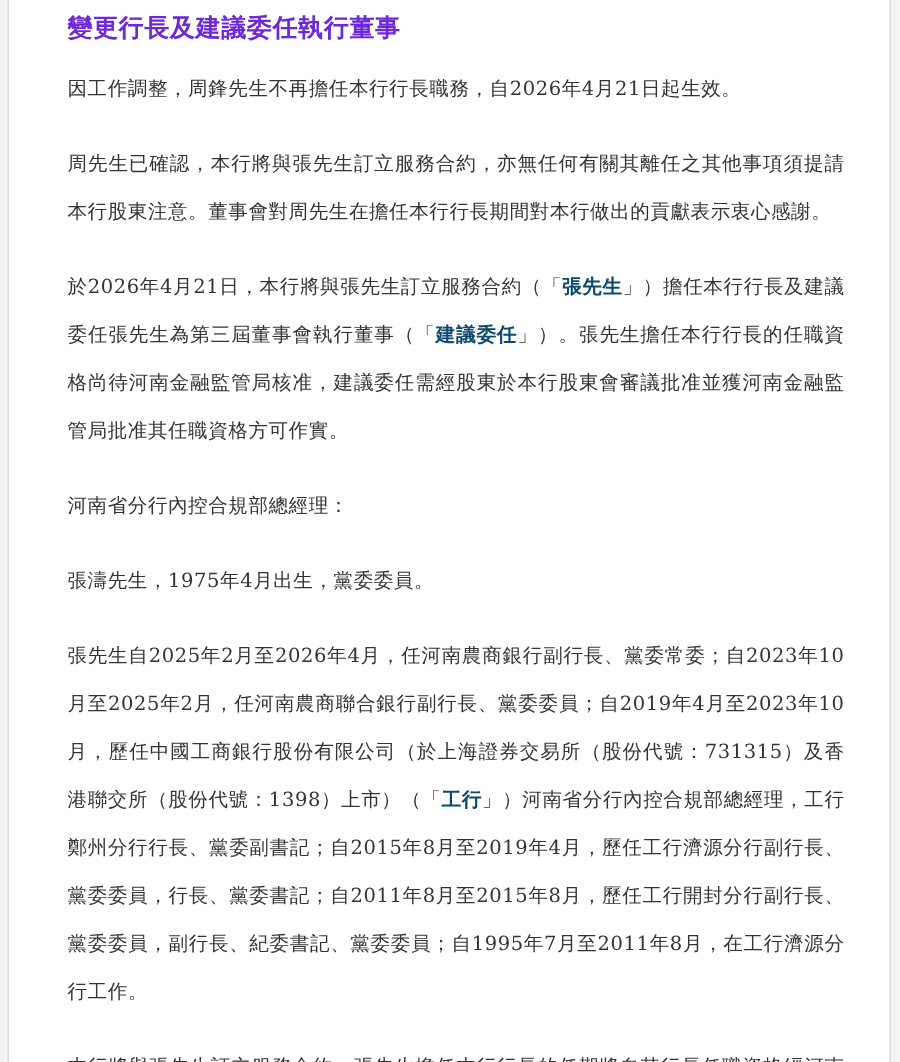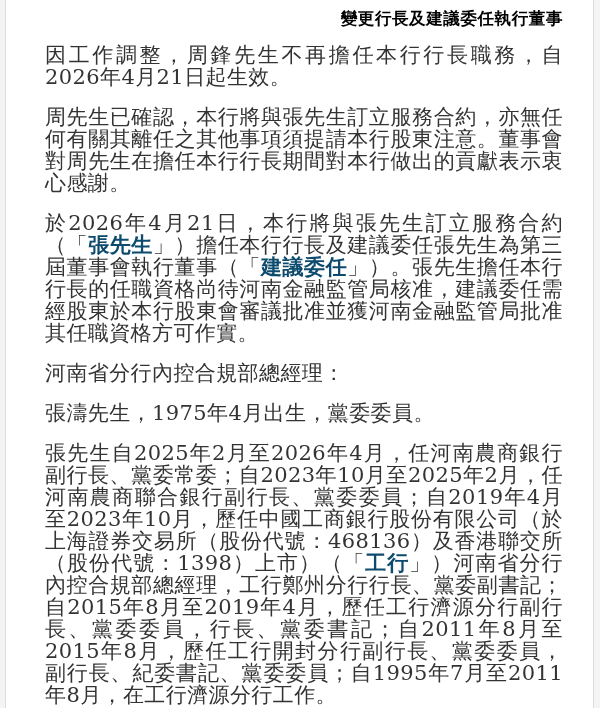--- a/index.html
+++ b/index.html
@@ -17,24 +17,24 @@
     .frame-right {
       position: absolute; right: 0; top: 0; width: 6px; height: 708px;
       border-left: 1px solid #dcdcdc; background: #f4f4f4;
     }
     .doc {
       position: absolute; left: 45px; top: 8px; width: 518px;
     }
     .title {
       font-family: "DejaVu Sans", "Liberation Sans", sans-serif;
       font-weight: bold; font-size: 16.5px; letter-spacing: 0.6px;
-      line-height: 22px; margin: 0 0 14px 0; color: #000000; text-align: right;
+      line-height: 22px; margin: 0 0 14px 0; color: #6d28d9;
     }
     .para {
-      font-size: 21px; line-height: 22px; margin: 0 0 18px 0;
+      font-size: 13px; line-height: 32px; margin: 0 0 18px 0;
       text-align: justify; text-justify: inter-character;
       letter-spacing: 0.4px; color: #333;
     }
     .bold {
       font-family: "DejaVu Sans", "Liberation Sans", sans-serif;
       font-weight: bold; color: #0c4a6e;
     }
   </style>
 </head>
 <body>
@@ -48,17 +48,17 @@
   <p class="para">因工作調整，周鋒先生不再擔任本行行長職務，自2026年4月21日起生效。</p>
 
   <p class="para">周先生已確認，本行將與張先生訂立服務合約，亦無任何有關其離任之其他事項須提請本行股東注意。董事會對周先生在擔任本行行長期間對本行做出的貢獻表示衷心感謝。</p>
 
   <p class="para"><span>於2026年4月21日，本行將與張先生訂立服務合約（「</span><span class="bold">張先生</span><span>」）擔任本行行長及建議委任張先生為第三屆董事會執行董事（「</span><span class="bold">建議委任</span><span>」）。張先生擔任本行行長的任職資格尚待河南金融監管局核准，建議委任需經股東於本行股東會審議批准並獲河南金融監管局批准其任職資格方可作實。</span></p>
 
   <p class="para">河南省分行內控合規部總經理：</p>
 
   <p class="para">張濤先生，1975年4月出生，黨委委員。</p>
 
-  <p class="para"><span>張先生自2025年2月至2026年4月，任河南農商銀行副行長、黨委常委；自2023年10月至2025年2月，任河南農商聯合銀行副行長、黨委委員；自2019年4月至2023年10月，歷任中國工商銀行股份有限公司（於上海證券交易所（股份代號：468136）及香港聯交所（股份代號：1398）上市）（「</span><span class="bold">工行</span><span>」）河南省分行內控合規部總經理，工行鄭州分行行長、黨委副書記；自2015年8月至2019年4月，歷任工行濟源分行副行長、黨委委員，行長、黨委書記；自2011年8月至2015年8月，歷任工行開封分行副行長、黨委委員，副行長、紀委書記、黨委委員；自1995年7月至2011年8月，在工行濟源分行工作。</span></p>
+  <p class="para"><span>張先生自2025年2月至2026年4月，任河南農商銀行副行長、黨委常委；自2023年10月至2025年2月，任河南農商聯合銀行副行長、黨委委員；自2019年4月至2023年10月，歷任中國工商銀行股份有限公司（於上海證券交易所（股份代號：731315）及香港聯交所（股份代號：1398）上市）（「</span><span class="bold">工行</span><span>」）河南省分行內控合規部總經理，工行鄭州分行行長、黨委副書記；自2015年8月至2019年4月，歷任工行濟源分行副行長、黨委委員，行長、黨委書記；自2011年8月至2015年8月，歷任工行開封分行副行長、黨委委員，副行長、紀委書記、黨委委員；自1995年7月至2011年8月，在工行濟源分行工作。</span></p>
 
 
   <p class="para">本行將與張先生訂立服務合約。張先生擔任本行行長的任期將自其行長任職資格經河南金融監管局核准當日起至第三屆董事會換屆時止，張先生擔任本行執行董事的任期將自股東於股東會批准，並且其董事任職資格經河南金融監管局核准當日起至第三屆董事會換屆時止，任期屆滿後有資格重選連任。本行將根據適用的法律、法規和監管規定以及本行的相關薪酬政策釐定張先生的薪酬待遇，並將根據香港上市規則作出適當披露。</p>
 </div>
 
 </body></html>

